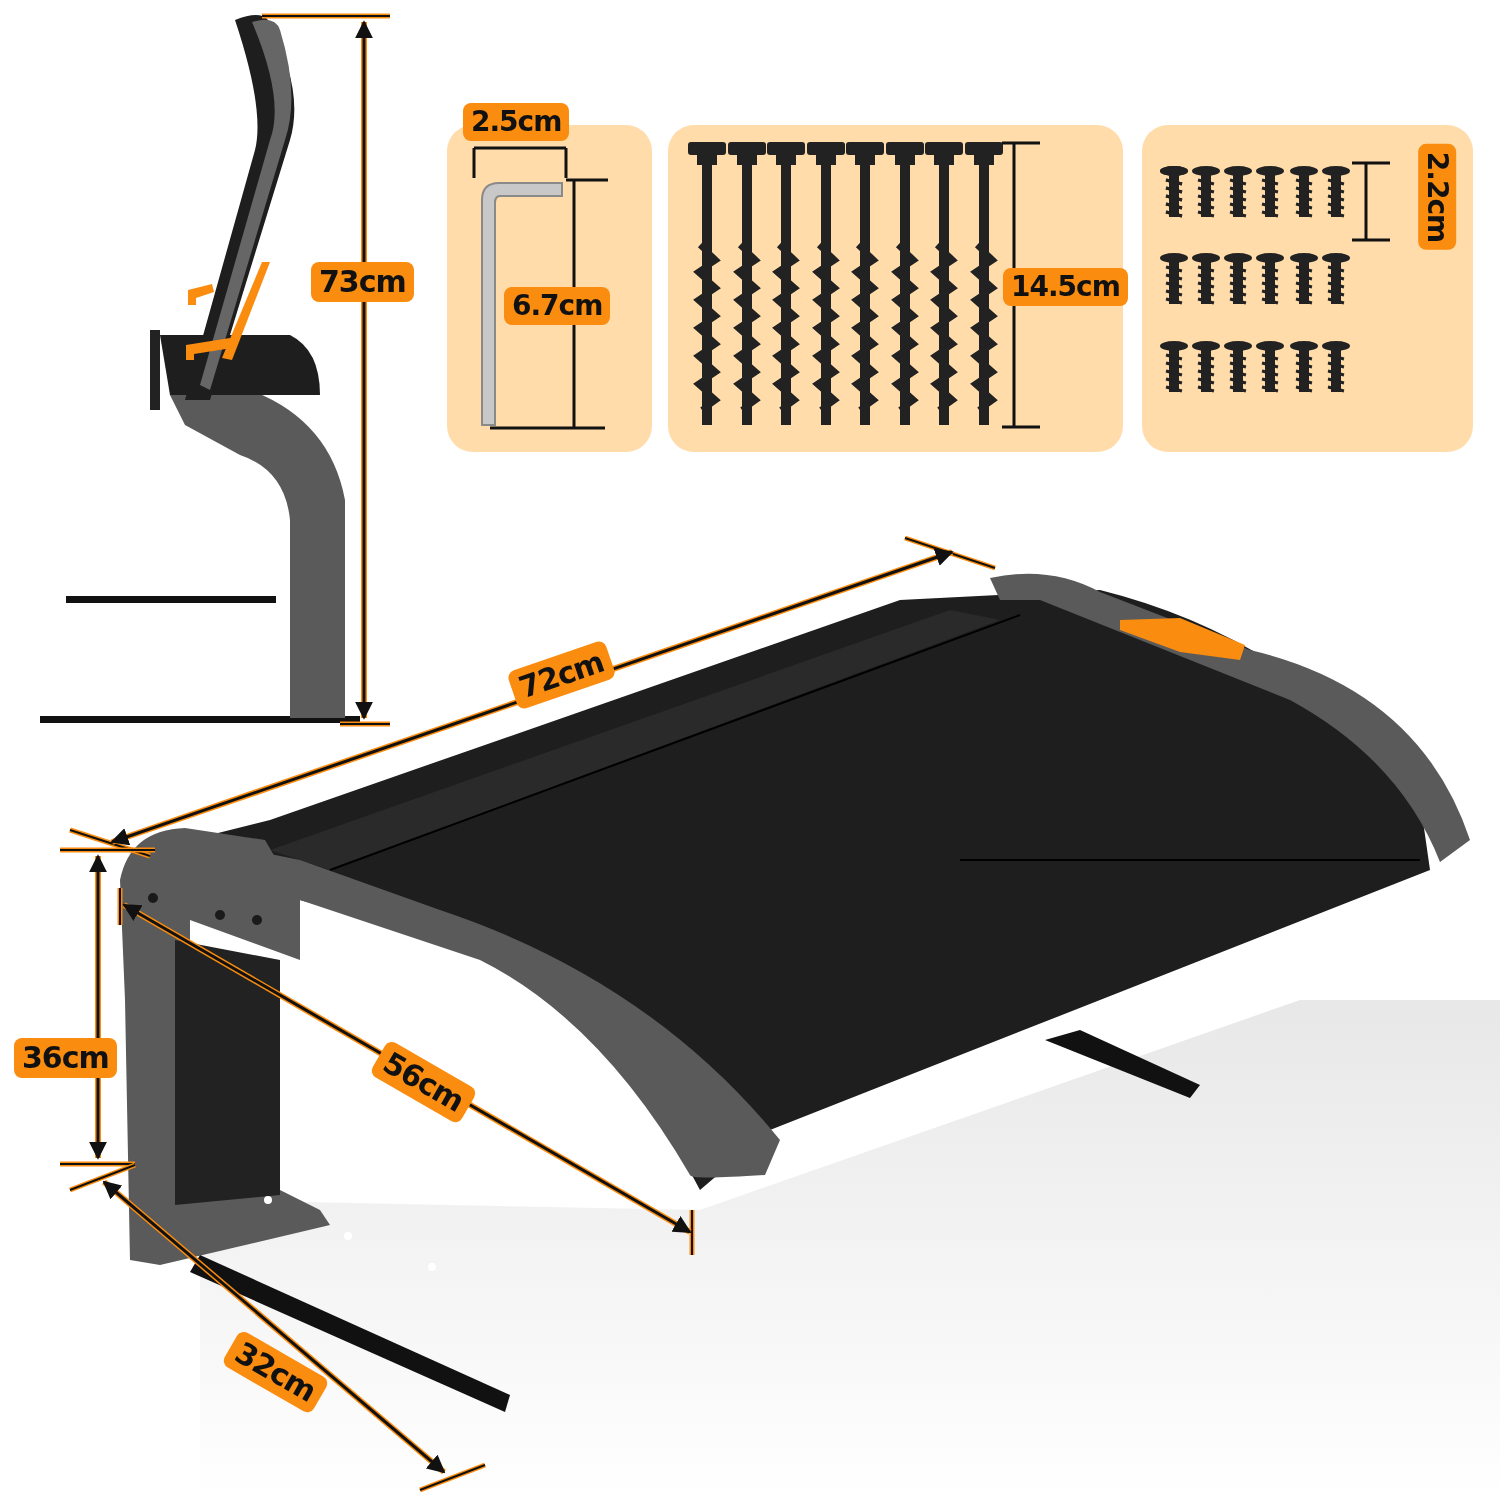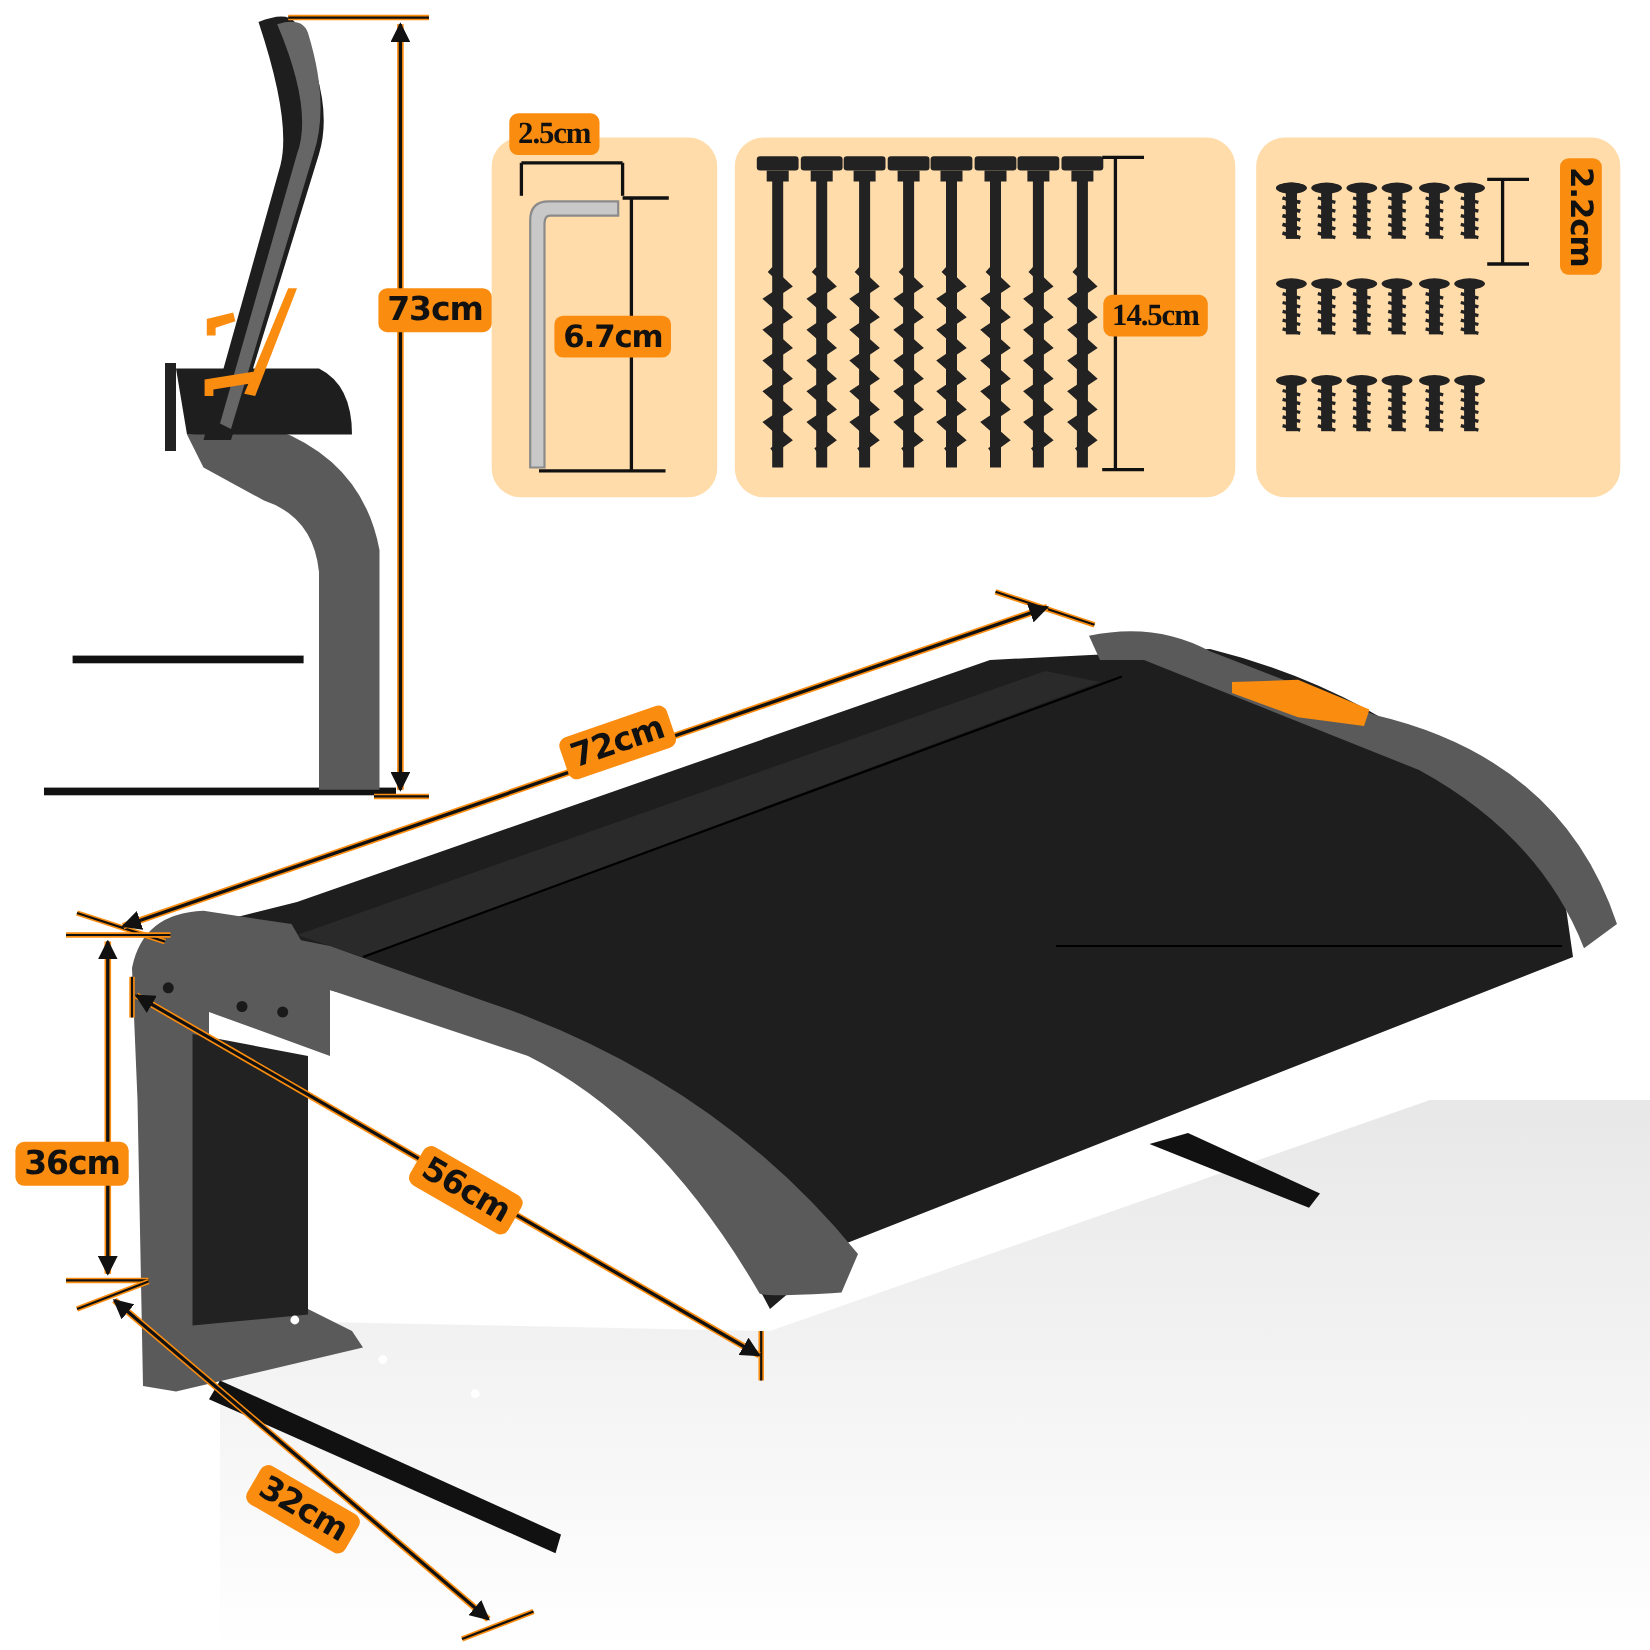--- a/index.html
+++ b/index.html
@@ -162,22 +162,22 @@
 
       <line x1="70" y1="1190" x2="135" y2="1165" stroke="#fa8c10" stroke-width="5"></line>
       <line x1="70" y1="1190" x2="135" y2="1165" stroke="#111" stroke-width="2"></line>
       <line x1="420" y1="1490" x2="485" y2="1465" stroke="#fa8c10" stroke-width="5"></line>
       <line x1="420" y1="1490" x2="485" y2="1465" stroke="#111" stroke-width="2"></line>
       <line x1="104" y1="1182" x2="444" y2="1472" stroke="#fa8c10" stroke-width="6"></line>
       <line x1="104" y1="1182" x2="444" y2="1472" stroke="#111" stroke-width="3" marker-start="url(#arr)" marker-end="url(#arr)"></line>
     </g>
   </svg>
 
-  <div class="label" style="left:311px;top:262px;margin-left:33px;">73cm</div>
-  <div class="label sm" style="left:463px;top:103px;font-family:Liberation Serif, serif;">2.5cm</div>
+  <div class="label" style="left:311px;top:262px;">73cm</div>
+  <div class="label sm" style="left:463px;top:103px;">2.5cm</div>
   <div class="label sm" style="left:504px;top:287px;">6.7cm</div>
-  <div class="label sm" style="left:1003px;top:268px;font-family:Liberation Serif, serif;">14.5cm</div>
+  <div class="label sm" style="left:1003px;top:268px;">14.5cm</div>
   <div class="label sm" style="left:1384px;top:178px;transform:rotate(90deg);transform-origin:center;">2.2cm</div>
   <div class="label" style="left:510px;top:655px;transform:rotate(-19deg);">72cm</div>
   <div class="label" style="left:14px;top:1038px;">36cm</div>
   <div class="label" style="left:372px;top:1062px;transform:rotate(30deg);">56cm</div>
   <div class="label" style="left:224px;top:1352px;transform:rotate(30deg);">32cm</div>
 </div>
 
 </body></html>

